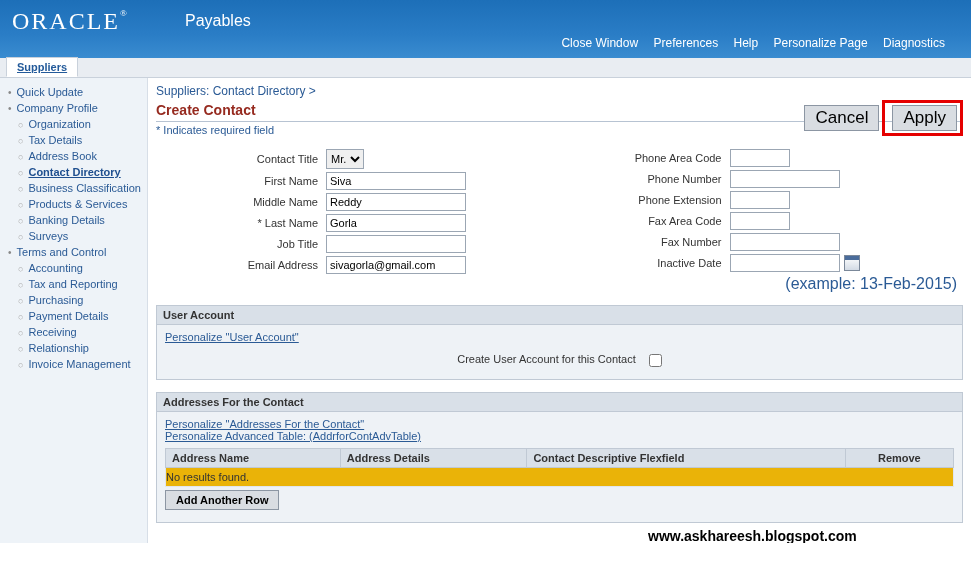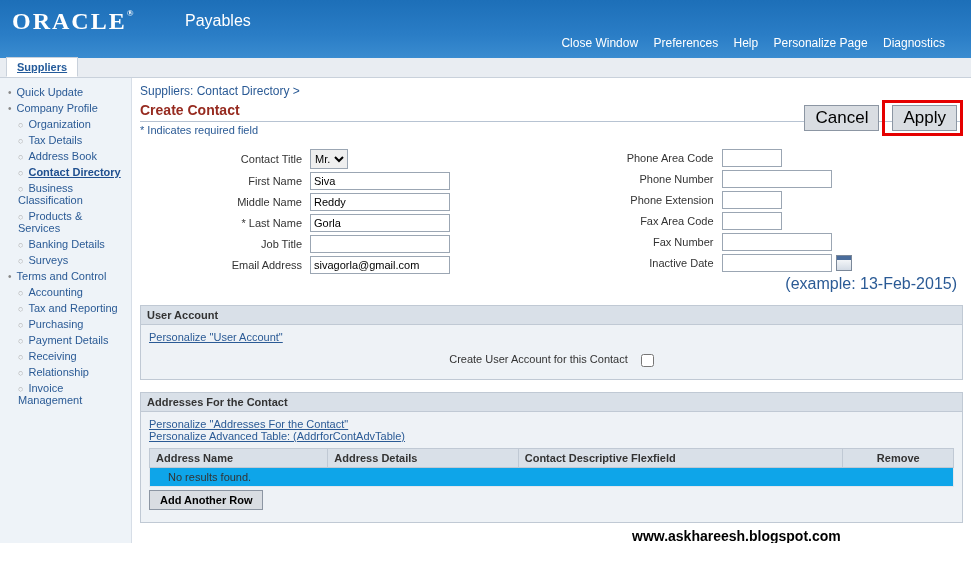--- a/index.html
+++ b/index.html
@@ -1,27 +1,27 @@
 <!DOCTYPE html>
 <html><head>
 <meta charset="utf-8">
 <style>
 * { margin: 0; padding: 0; box-sizing: border-box; }
 body { font-family: Arial, Helvetica, sans-serif; font-size: 11px; color: #333; background: #fff; width: 971px; }
 .header { background: linear-gradient(to bottom, #1d6fb8, #2a7dc6 60%, #3a8cd0); color: #fff; height: 58px; position: relative; }
-.logo { position: absolute; top: 8px; left: 12px; font-family: "Times New Roman", serif; font-weight: bold; }
+.logo { position: absolute; top: 8px; left: 12px; font-family: "Times New Roman", serif; }
 .logo-main { font-size: 24px; letter-spacing: 2px; }
 .logo-r { font-size: 9px; vertical-align: top; }
 .module { position: absolute; top: 12px; left: 185px; font-size: 16px; font-weight: normal; }
 .topnav { position: absolute; bottom: 8px; right: 20px; font-size: 12px; }
 .topnav a { color: #fff; text-decoration: none; margin: 0 6px; cursor: pointer; }
 .tabrow { background: #e9edf2; border-bottom: 1px solid #c9d1db; height: 20px; padding-left: 6px; }
 .tab { display: inline-block; background: #fff; border: 1px solid #c9d1db; border-bottom: 1px solid #fff; padding: 3px 10px; font-size: 11px; color: #235a9a; font-weight: bold; position: relative; top: -1px; text-decoration: underline; }
 .layout { display: flex; }
-.sidebar { width: 132px; background: #eef3f8; border-right: 1px solid #d7dee7; padding: 6px 4px 20px 4px; }
+.sidebar { width: 148px; background: #eef3f8; border-right: 1px solid #d7dee7; padding: 6px 4px 20px 4px; }
 .sidebar ul { list-style: none; }
 .sidebar li { padding: 2px 0 2px 4px; }
 .sidebar .lvl1 > span::before { content: "•"; color: #888; margin-right: 5px; font-size: 10px; }
 .sidebar .lvl2 > span::before { content: "○"; color: #aaa; margin-right: 5px; font-size: 9px; }
 .sidebar .lvl2 { padding-left: 14px; }
 .sidebar a { color: #2a5a95; text-decoration: none; cursor: pointer; }
 .sidebar .active a { font-weight: bold; text-decoration: underline; color: #1f4f8f; }
 .main { flex: 1; padding: 4px 8px 20px 8px; position: relative; }
 .breadcrumb { color: #2a5a95; padding: 2px 0 4px 0; font-size: 12px; }
 .page-title { color: #962a1f; font-size: 14px; font-weight: bold; border-bottom: 1px solid #b7c3d2; padding-bottom: 3px; margin-bottom: 2px; }
@@ -39,21 +39,21 @@
 .cal-icon { display: inline-block; width: 16px; height: 16px; border: 1px solid #7b8899; background: linear-gradient(#fff,#d3dbe5); margin-left: 4px; vertical-align: middle; position: relative; cursor: pointer; }
 .cal-icon::before { content:""; position:absolute; top:0; left:0; right:0; height:4px; background:#4a6c9b; }
 .section { margin-top: 12px; border: 1px solid #c0c9d4; }
 .section-hd { background: #d9e0e8; font-weight: bold; color: #333; padding: 3px 6px; border-bottom: 1px solid #c0c9d4; }
 .section-body { background: #eef2f6; padding: 6px 8px 12px 8px; }
 .plink { color: #2a5a95; text-decoration: underline; cursor: pointer; }
 .checkbox-row { text-align: center; padding-top: 10px; font-size: 11px; }
 .checkbox-row input { margin-left: 10px; vertical-align: middle; }
 .tbl { width: 100%; margin-top: 6px; border-collapse: collapse; }
 .tbl th { background: #d9e0e8; text-align: left; font-weight: bold; padding: 3px 6px; border: 1px solid #c0c9d4; font-size: 11px; color: #333; }
-.tbl td { background: #0ea5e9; padding: 3px 18px; border: 1px solid #e1e6ec; font-size: 11px; }
+.tbl td { background: #eab308; padding: 3px 0; border: 1px solid #e1e6ec; font-size: 11px; }
 .add-row-btn { background: #d9dde2; border: 1px solid #8c96a3; padding: 3px 10px; font-size: 11px; font-weight: bold; cursor: pointer; margin-top: 3px; }
 .watermark { position: absolute; top: 450px; left: 500px; font-size: 14px; font-weight: bold; color: #000; pointer-events: none; }
 </style>
 </head>
 <body>
 
 <div class="header">
   <div class="logo">
     <span class="logo-main">ORACLE</span><span class="logo-r">®</span>
   </div>

